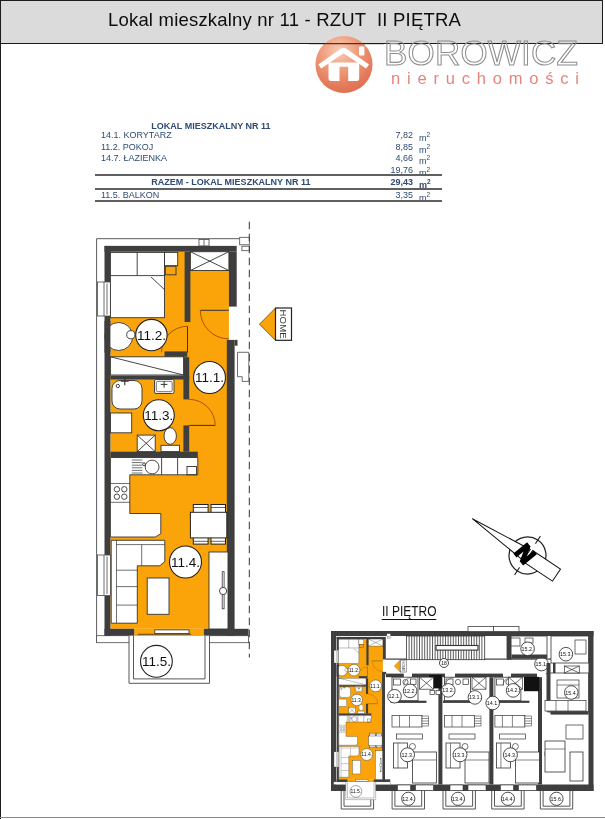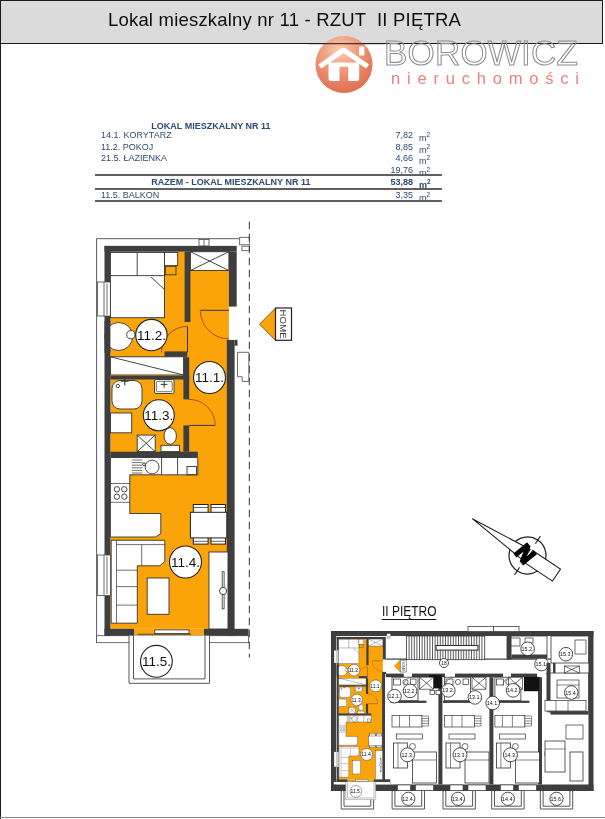--- a/index.html
+++ b/index.html
@@ -60,32 +60,32 @@
         <span class="tlabel">14.1. KORYTARZ</span>
         <span class="tval">7,82</span>
         <span class="tunit">m<sup>2</sup></span>
       </div>
     <div class="trow" style="top:26.8px">
         <span class="tlabel">11.2. POKOJ</span>
         <span class="tval">8,85</span>
         <span class="tunit">m<sup>2</sup></span>
       </div>
     <div class="trow" style="top:38.2px">
-        <span class="tlabel">21.5. ŁAZIENKA</span>
+        <span class="tlabel">14.7. ŁAZIENKA</span>
         <span class="tval">4,66</span>
         <span class="tunit">m<sup>2</sup></span>
       </div>
     <div class="trow" style="top:49.6px">
         <span class="tval">19,76</span>
         <span class="tunit">m<sup>2</sup></span>
       </div>
     <div class="tline" style="top:59.2px;height:2.3px"></div>
     <div class="trow" style="top:61.9px">
         <span class="tlabel tb" style="left:32.3px">RAZEM - LOKAL MIESZKALNY NR 11</span>
-        <span class="tval tb">53,88</span>
+        <span class="tval tb">29,43</span>
         <span class="tunit tb">m<sup>2</sup></span>
       </div>
     <div class="tline" style="top:73px;height:1.8px"></div>
     <div class="trow" style="top:75.2px">
         <span class="tlabel">11.5. BALKON</span>
         <span class="tval">3,35</span>
         <span class="tunit">m<sup>2</sup></span>
       </div>
     <div class="tline" style="top:85.3px;height:1.5px"></div>
   </div>

